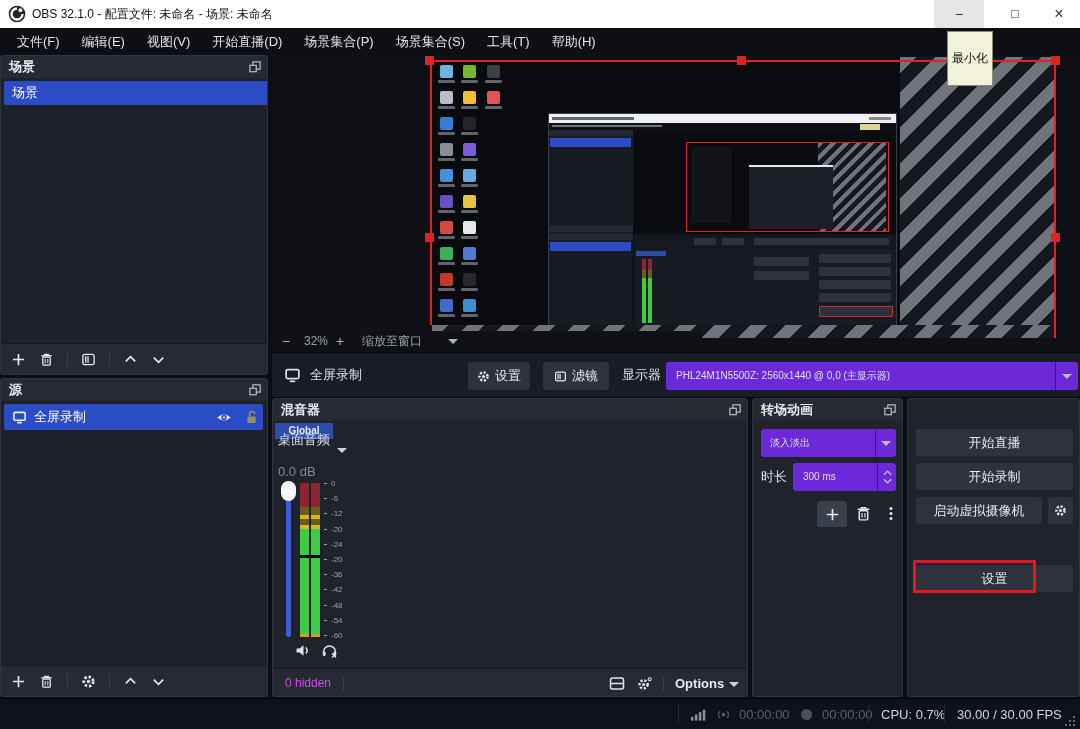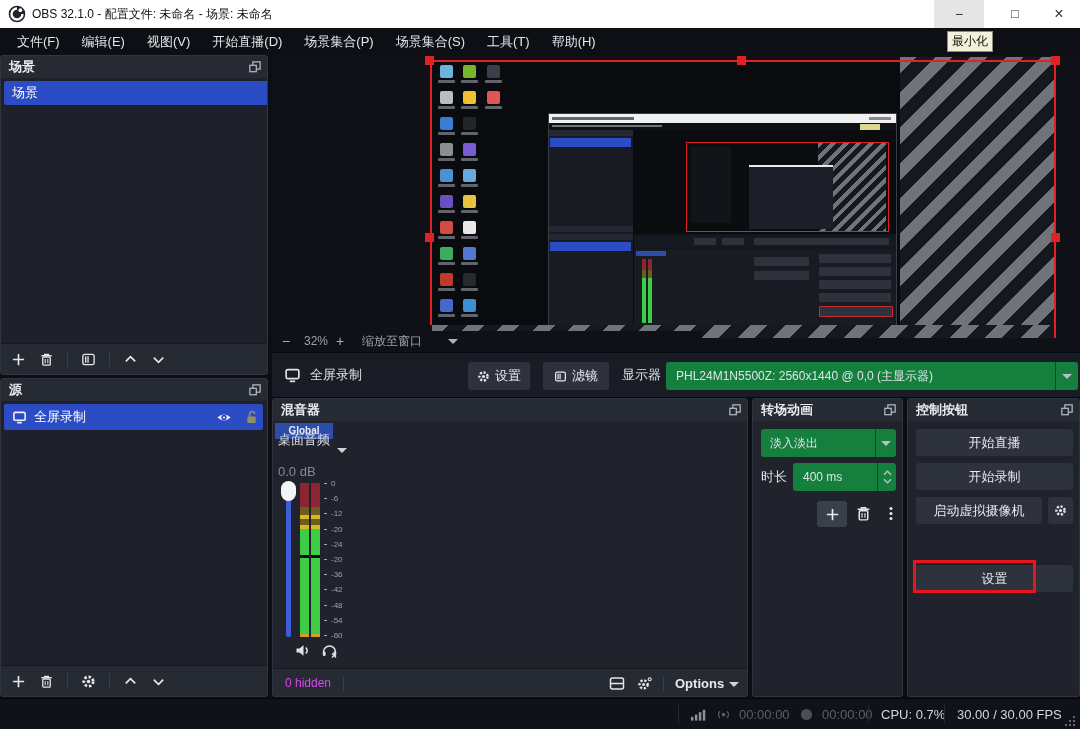--- a/index.html
+++ b/index.html
@@ -8,39 +8,39 @@
        -webkit-font-smoothing:antialiased;}
   .abs{position:absolute;}
   
   #titlebar{left:0;top:0;width:1080px;height:28px;background:#ffffff;}
   #title-text{left:32px;top:0;line-height:28px;font-size:12px;color:#111;}
   .winbtn{top:0;height:28px;text-align:center;line-height:28px;color:#333;font-size:14px;}
   
   #menubar{left:0;top:28px;width:1080px;height:27px;background:#0d0f14;display:flex;align-items:center;padding-left:6px;box-sizing:border-box;}
   .menu-item{padding:0 11px;font-size:13px;color:#e2e5ea;line-height:27px;}
   #tooltip{left:947px;top:31px;background:#f2f2da;border:1px solid #8c8c74;color:#111;
-           font-size:12px;padding:1px 4px;z-index:90;}
+           font-size:12px;padding:18px 4px;z-index:90;}
   
   .panel{background:#1e2129;border:1px solid #30343e;border-radius:3px;box-sizing:border-box;overflow:hidden;}
   .panel-header{position:absolute;left:0;top:0;right:0;height:22px;background:#262a33;}
   .panel-title{position:absolute;left:8px;top:0;line-height:22px;font-size:13px;font-weight:600;color:#e8ebf0;}
   .dock-ico{position:absolute;right:6px;top:5px;}
   .panel-toolbar{position:absolute;left:0;right:0;bottom:0;height:30px;background:#262a33;
                  border-top:1px solid #161920;display:flex;align-items:center;padding-left:10px;gap:13px;}
   .tb-sep{width:1px;height:16px;background:#3a3e49;}
   .sel-row{background:#2b4cc4;border-radius:2px;color:#fff;font-size:13px;}
   
   #preview{left:272px;top:55px;width:808px;height:297px;background:#0f1117;overflow:hidden;}
   .stripes{background:repeating-linear-gradient(135deg,#70737a 0 12px,#15181f 12px 25px);}
   .handle{position:absolute;width:9px;height:9px;background:#e02222;z-index:6;}
   .redline{background:#e02222;z-index:5;}
   
   .btn{background:#2e323d;border-radius:3px;color:#e6e9ef;font-size:13px;
        display:flex;align-items:center;justify-content:center;gap:5px;box-sizing:border-box;}
-  .dd{background:#15803d;border-radius:3px;color:#dfe2e8;font-size:12px;box-sizing:border-box;}
+  .dd{background:#6d28d9;border-radius:3px;color:#dfe2e8;font-size:10px;box-sizing:border-box;}
   .dd-arrow{position:absolute;right:0;top:0;bottom:0;width:22px;border-left:1px solid rgba(0,0,0,.4);
             display:flex;align-items:center;justify-content:center;}
   .tri{width:0;height:0;border-left:5px solid transparent;border-right:5px solid transparent;border-top:5px solid #b9bec7;}
   
   .meter-bar{position:absolute;width:9px;height:154px;top:84px;overflow:hidden;}
   .seg{width:100%;}
   .tick{position:absolute;left:0;font-size:8px;color:#9ba1ab;}
   .tick .dash{position:absolute;left:0;top:0;width:3px;height:1px;background:#9ba1ab;}
   .tick span{position:absolute;left:7px;top:-4px;}
   
@@ -426,21 +426,21 @@
       </svg>
     </div>
     <div class="abs dd" style="left:8px;top:30px;width:135px;height:28px">
       <span class="abs" style="left:9px;line-height:28px">淡入淡出</span>
       <div class="dd-arrow" style="width:20px">
           <div class="tri"></div>
         </div>
     </div>
     <span class="abs" style="left:8px;top:64px;line-height:28px;font-size:13px;color:#dfe2e8">时长</span>
     <div class="abs dd" style="left:40px;top:64px;width:103px;height:28px">
-      <span class="abs" style="left:10px;line-height:28px">400 ms</span>
+      <span class="abs" style="left:10px;line-height:28px">300 ms</span>
       <div class="dd-arrow" style="width:18px;flex-direction:column;gap:2px">
         <svg width="9" height="6" viewBox="0 0 10 6">
             <polyline points="1,5 5,1 9,5" fill="none" stroke="#b9bec7" stroke-width="1.6"></polyline>
           </svg>
         <svg width="9" height="6" viewBox="0 0 10 6">
             <polyline points="1,1 5,5 9,1" fill="none" stroke="#b9bec7" stroke-width="1.6"></polyline>
           </svg>
       </div>
     </div>
     <div class="abs btn" style="left:64px;top:102px;width:30px;height:26px;background:#3a3f4c">
@@ -455,27 +455,20 @@
         <path d="M6.6 7.5v4.5M9.4 7.5v4.5" stroke="#e4e7ec" stroke-width="1.1"></path>
       </svg>
     <svg class="abs" style="left:130px;top:106px" width="16" height="17" viewBox="0 0 16 17">
         <circle cx="8" cy="3.5" r="1.5" fill="#e4e7ec"></circle>
         <circle cx="8" cy="8.5" r="1.5" fill="#e4e7ec"></circle>
         <circle cx="8" cy="13.5" r="1.5" fill="#e4e7ec"></circle>
       </svg>
   </div>
 
   <div class="abs panel" style="left:907px;top:398px;width:173px;height:299px;background:#20232c">
-    <div class="panel-header">
-      <div class="panel-title">控制按钮</div>
-      <svg class="dock-ico" width="12" height="12" viewBox="0 0 14 14">
-        <rect x="4.5" y="1" width="8.5" height="8.5" fill="none" stroke="#b9bec7" stroke-width="1.4"></rect>
-        <rect x="1" y="5" width="7.5" height="7.5" fill="#262a33" stroke="#b9bec7" stroke-width="1.4"></rect>
-      </svg>
-    </div>
     <div class="abs btn" style="left:8px;top:64px;width:157px;height:27px">开始录制</div>
     <div class="abs btn" style="left:8px;top:30px;width:157px;height:27px">开始直播</div>
     <div class="abs btn" style="left:8px;top:98px;width:126px;height:27px">启动虚拟摄像机</div>
     <div class="abs btn" style="left:140px;top:98px;width:25px;height:27px">
       <svg width="13" height="13" viewBox="0 0 16 16">
           <circle cx="8" cy="8" r="5" fill="none" stroke="#e6e9ef" stroke-width="3" stroke-dasharray="2.6 2"></circle>
           <circle cx="8" cy="8" r="1.9" fill="#e6e9ef"></circle>
         </svg>
     </div>
     <div class="abs btn" style="left:8px;top:166px;width:157px;height:27px">设置</div>

